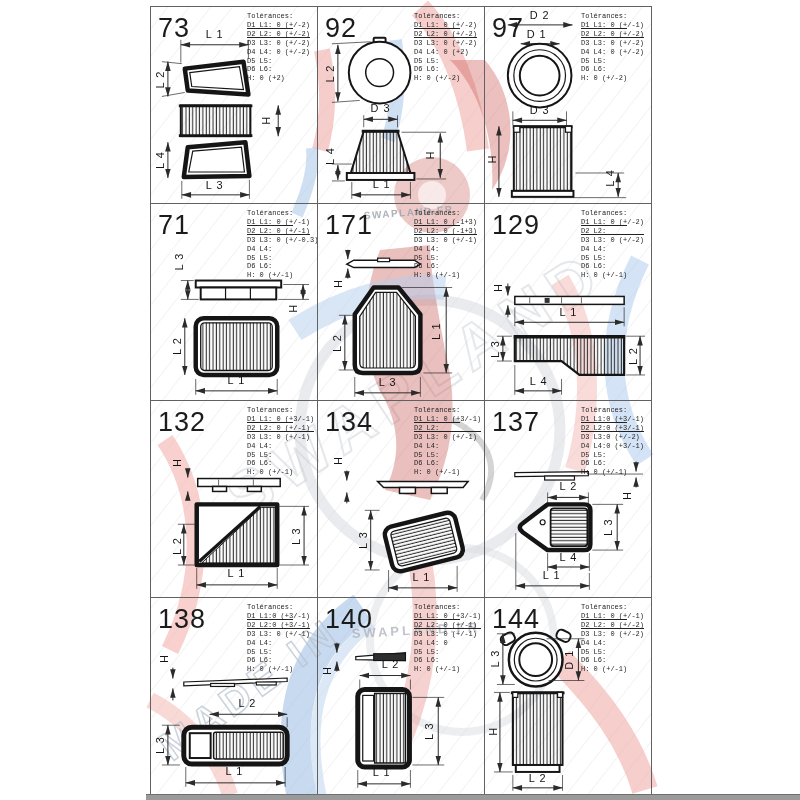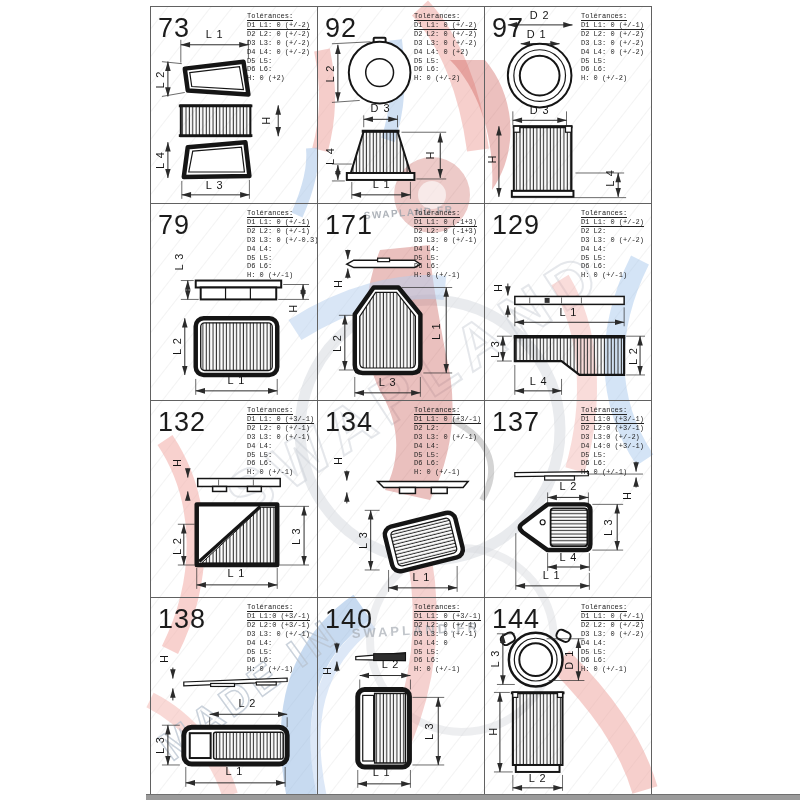--- a/index.html
+++ b/index.html
@@ -12,21 +12,21 @@
     background:#9a9a9a;border-top:1px solid #6f6f6f;z-index:3;}
   .grid{
     position:absolute;left:150px;top:6px;z-index:2;
     display:grid;grid-template-columns:repeat(3,167px);grid-auto-rows:197px;
     border-left:1px solid #616161;border-top:1px solid #616161;
   }
   .cell{position:relative;border-right:1px solid #616161;border-bottom:1px solid #616161;overflow:hidden;}
   .num{position:absolute;top:6px;left:7px;font-size:27px;color:#1b1b1b;letter-spacing:1px;z-index:4;}
   .tol{position:absolute;top:5px;right:3px;width:67px;z-index:4;
     font-family:"Liberation Mono",monospace;font-size:7px;line-height:8.9px;color:#1f1f1f;white-space:nowrap;}
-  .tol .t span,.tol .r0 span{border-bottom:1px solid #222;padding-bottom:0px;}
+  .tol .t span,.tol .r0 span{border-bottom:1px solid #222;padding-bottom:8px;}
   .draw{position:absolute;inset:0;z-index:3;}
   .dt{font-family:"Liberation Sans",sans-serif;font-size:11px;letter-spacing:1px;fill:#151515;}
   .dtv{dominant-baseline:central;}
   .dl{stroke:#2b2b2b;stroke-width:1;marker-start:url(#ms);marker-end:url(#me);}
   .da{stroke:#2b2b2b;stroke-width:1;marker-end:url(#me);}
   .ext{stroke:#2b2b2b;stroke-width:0.7;}
   .o4{fill:#fff;stroke:#151515;stroke-width:4.5;stroke-linejoin:round;}
   .o5{fill:#fff;stroke:#151515;stroke-width:5;stroke-linejoin:round;}
   .o25{fill:#fff;stroke:#151515;stroke-width:2.5;}
   .o2{fill:#fff;stroke:#151515;stroke-width:2;}
@@ -202,21 +202,21 @@
       <text class="dt dtv" transform="rotate(-90 7 153)" x="7" y="153" text-anchor="middle">H</text>
       <line class="dl" x1="14" y1="120" x2="14" y2="191"></line>
       <line class="ext" x1="27" y1="191.8" x2="142" y2="191.8"></line>
       <text class="dt dtv" transform="rotate(-90 126 172)" x="126" y="172" text-anchor="middle">L 4</text>
       <line class="ext" x1="91" y1="167" x2="140" y2="167"></line>
       <line class="dl" x1="134" y1="167" x2="134" y2="191"></line>
     </svg>
   </div>
 
   <div class="cell">
-    <div class="num">79</div>
+    <div class="num">71</div>
     <div class="tol">
       <div class="t"><span>Tolérances:</span></div>
       <div class="r0"><span>D1 L1: 0 (+/-1)</span></div>
       <div>D2 L2: 0 (+/-1)</div>
       <div>D3 L3: 0 (+/-0.3)</div>
       <div>D4 L4:</div>
       <div>D5 L5:</div>
       <div>D6 L6:</div>
       <div>H: 0 (+/-1)</div>
     </div>

